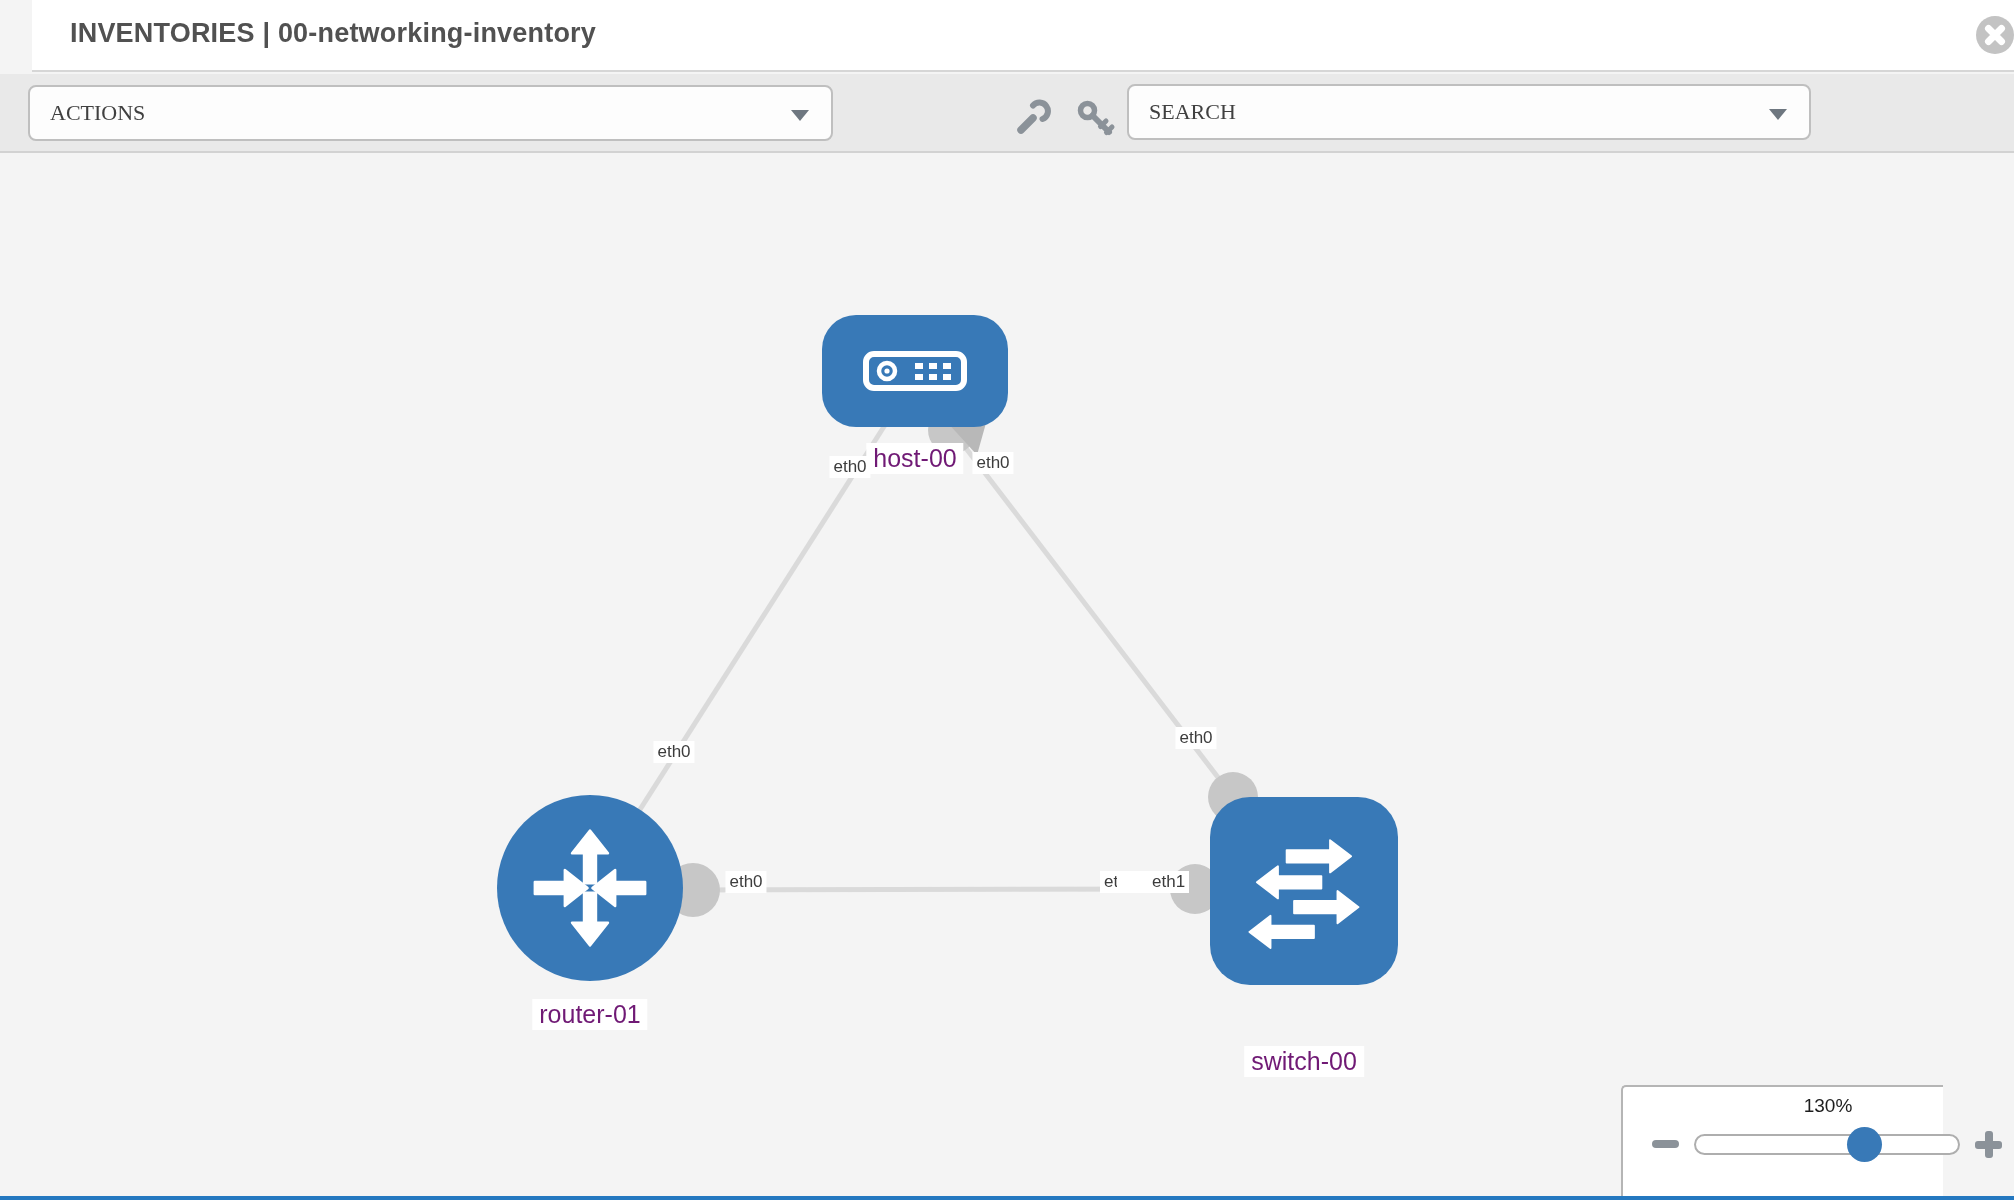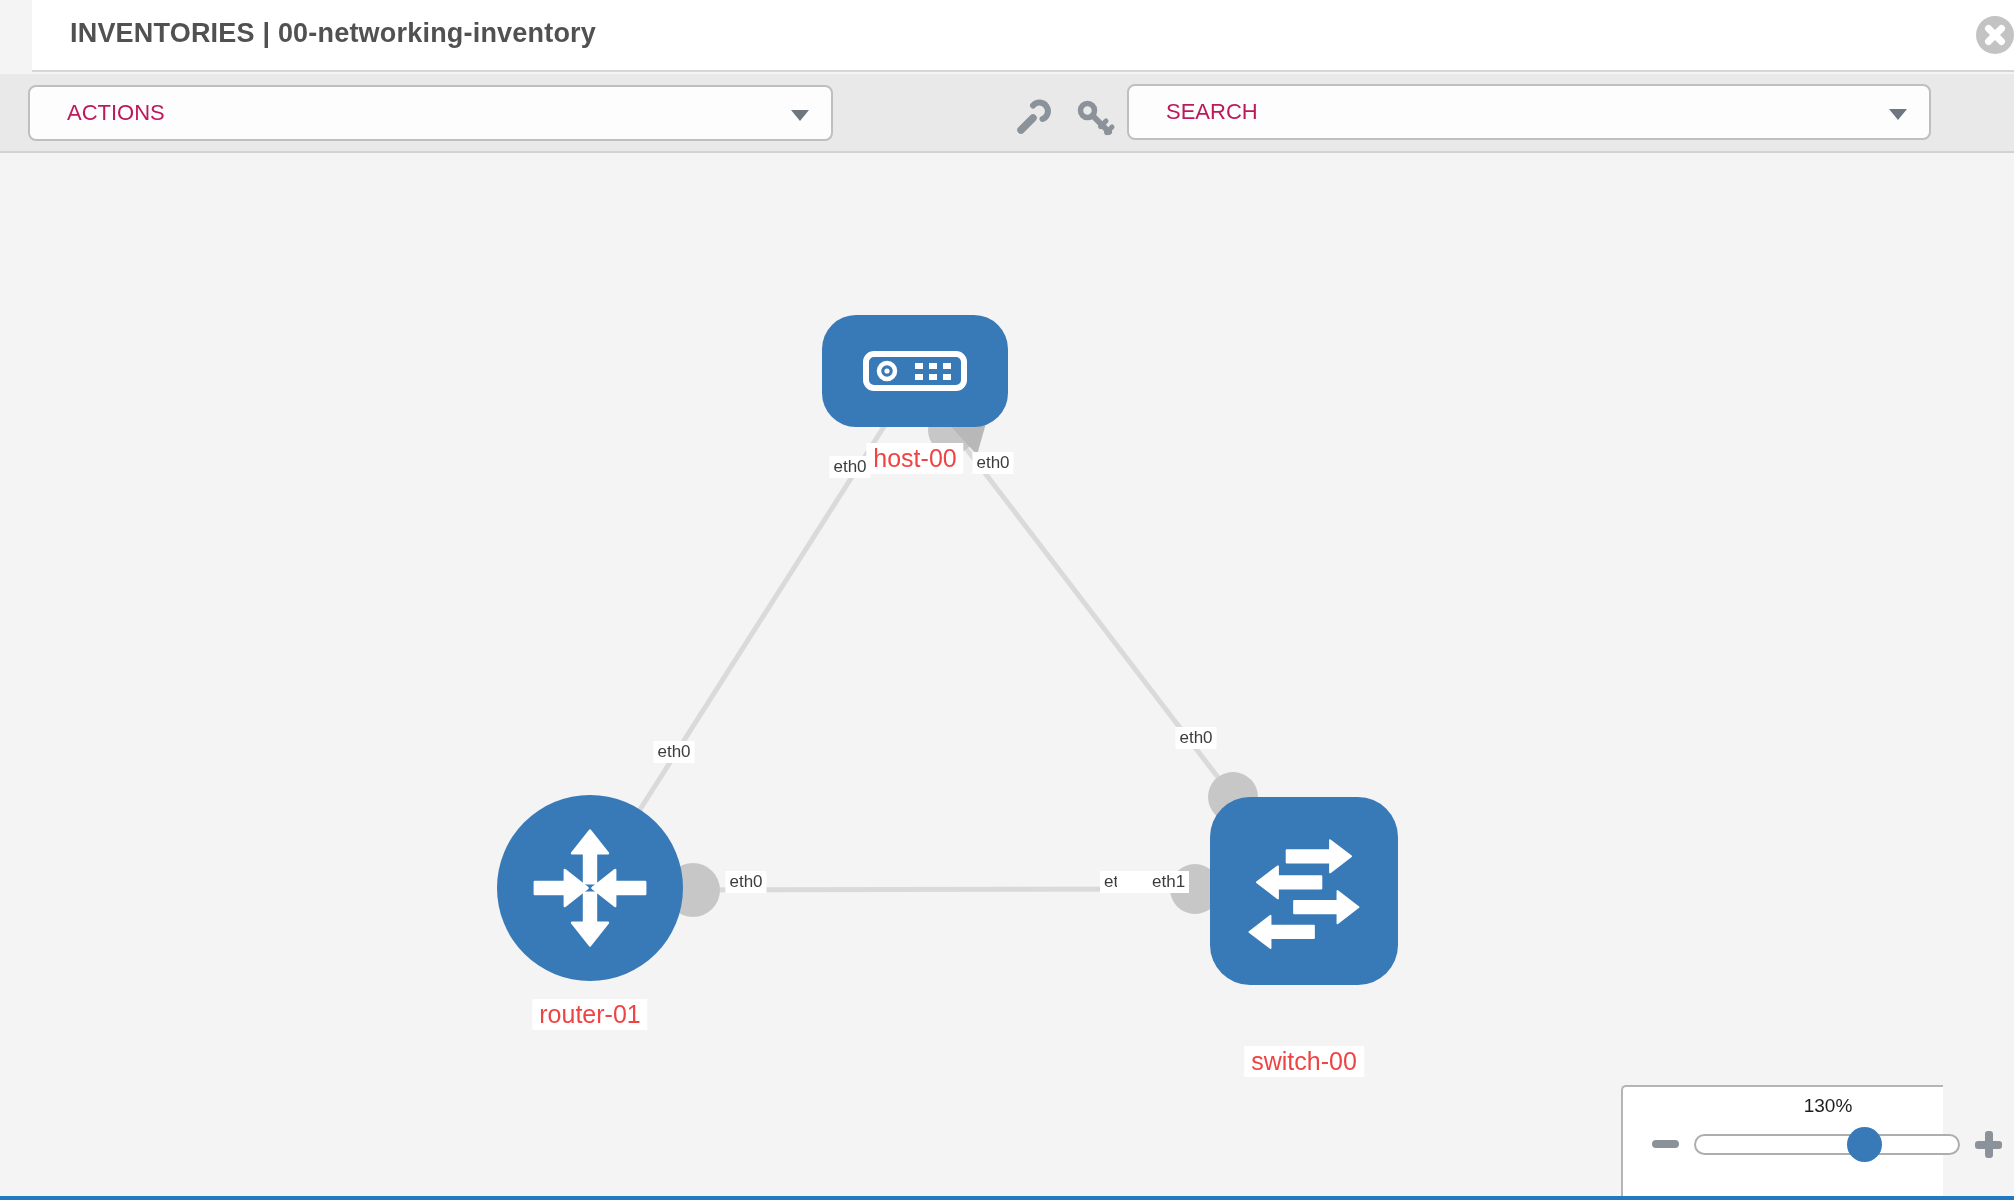--- a/index.html
+++ b/index.html
@@ -13,34 +13,34 @@
     color:#515151; letter-spacing:.2px; }
   .close-btn { position:absolute; left:1944px; top:16px; width:38px; height:38px;
     border-radius:50%; background:#c3c3c3; cursor:pointer; }
 
   
   .toolbar { position:absolute; left:0; top:74px; width:2014px; height:79px;
     background:#e9e9e9; border-bottom:2px solid #d2d2d2; }
   .select-box { position:absolute; height:56px; background:#fdfdfd;
     border:2px solid #bfbfbf; border-radius:8px; display:flex; align-items:center;
     cursor:pointer; }
-  .select-box .sel-text { margin-left:37px; font-size:22px; color:#be185d; }
+  .select-box .sel-text { margin-left:20px; font-size:22px; color:#404040;font-family:Liberation Serif, serif; }
   .caret { position:absolute; right:22px; top:23px; width:0; height:0;
     border-left:9px solid transparent; border-right:9px solid transparent;
     border-top:11px solid #6e7780; }
   .tool-icon { position:absolute; cursor:pointer; }
 
   
   .canvas { position:absolute; left:0; top:153px; width:2014px; height:1047px;
     background:#f4f4f4; }
   .canvas svg.linklayer { position:absolute; left:0; top:0; }
   .node { position:absolute; background:#3879b7; display:flex; align-items:center;
     justify-content:center; cursor:pointer; }
   .node-label { position:absolute; transform:translateX(-50%); background:#ffffff;
-    color:#ef4444; font-size:25px; padding:1px 7px; white-space:nowrap; }
+    color:#701a75; font-size:25px; padding:1px 7px; white-space:nowrap; }
   .eth-label { position:absolute; transform:translateX(-50%); background:#ffffff;
     color:#3c3c3c; font-size:17px; padding:1px 4px; white-space:nowrap; }
   .eth-label-plain { position:absolute; background:#ffffff; color:#3c3c3c;
     font-size:17px; padding:1px 4px; white-space:nowrap; }
   .eth-clip { overflow:hidden; width:26px; }
 
   
   .zoom-panel { position:absolute; left:1621px; top:1085px; width:322px; height:111px;
     background:#ffffff; border-left:2px solid #b5b5b5; border-top:2px solid #b5b5b5;
     border-top-left-radius:5px; }
@@ -92,21 +92,21 @@
     <svg width="40" height="38" viewBox="0 0 40 38">
       <g stroke="#8b9299" fill="none" stroke-linecap="round">
         <circle cx="11.5" cy="11.5" r="7" stroke-width="5.5"></circle>
         <path d="M16.5 16.5 L33 33" stroke-width="6"></path>
         <path d="M24.5 27.5 l5.5 -5.5" stroke-width="5"></path>
         <path d="M30.5 33.5 l5.5 -5.5" stroke-width="5"></path>
       </g>
     </svg>
   </div>
 
-  <div class="select-box" style="left:1127px; top:10px; width:804px;">
+  <div class="select-box" style="left:1127px; top:10px; width:684px;">
     <span class="sel-text">SEARCH</span>
     <span class="caret"></span>
   </div>
 </div>
 
 <div class="canvas">
 
   <svg class="linklayer" width="2014" height="1047">
 
     <line x1="885" y1="272" x2="590" y2="735" stroke="#dadada" stroke-width="5"></line>

